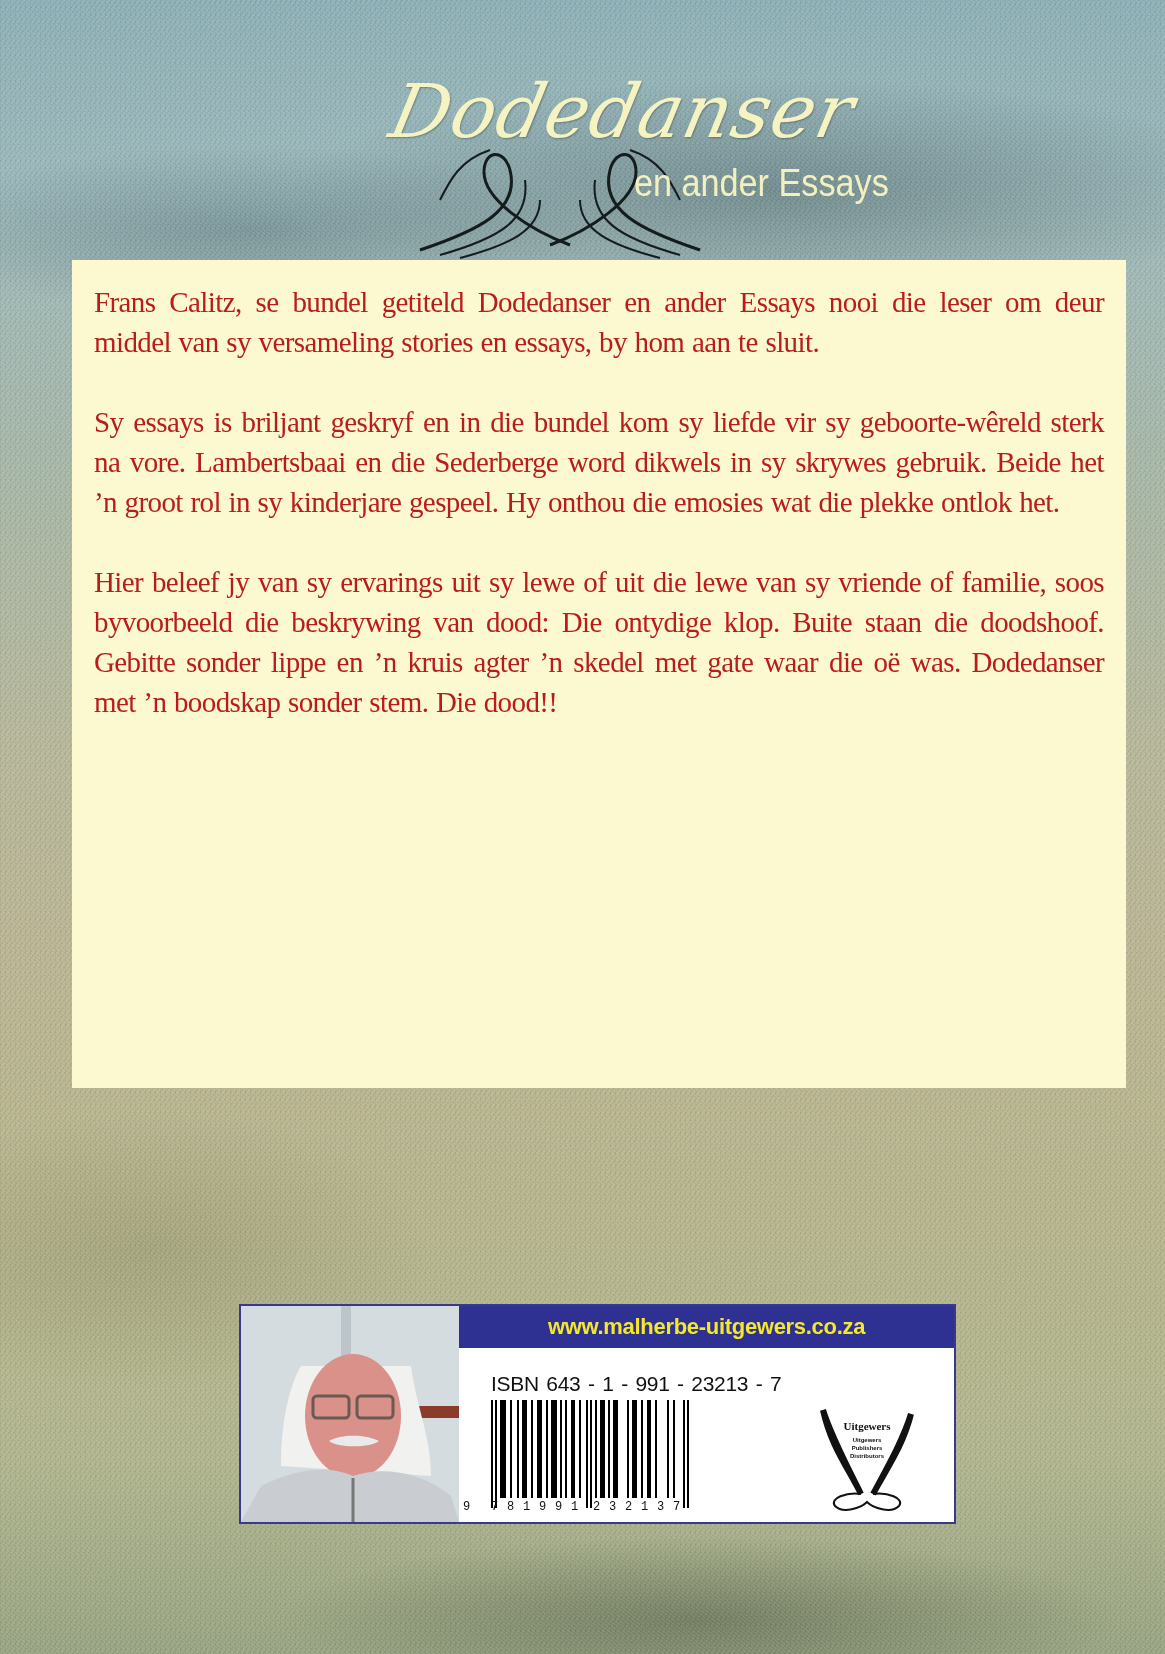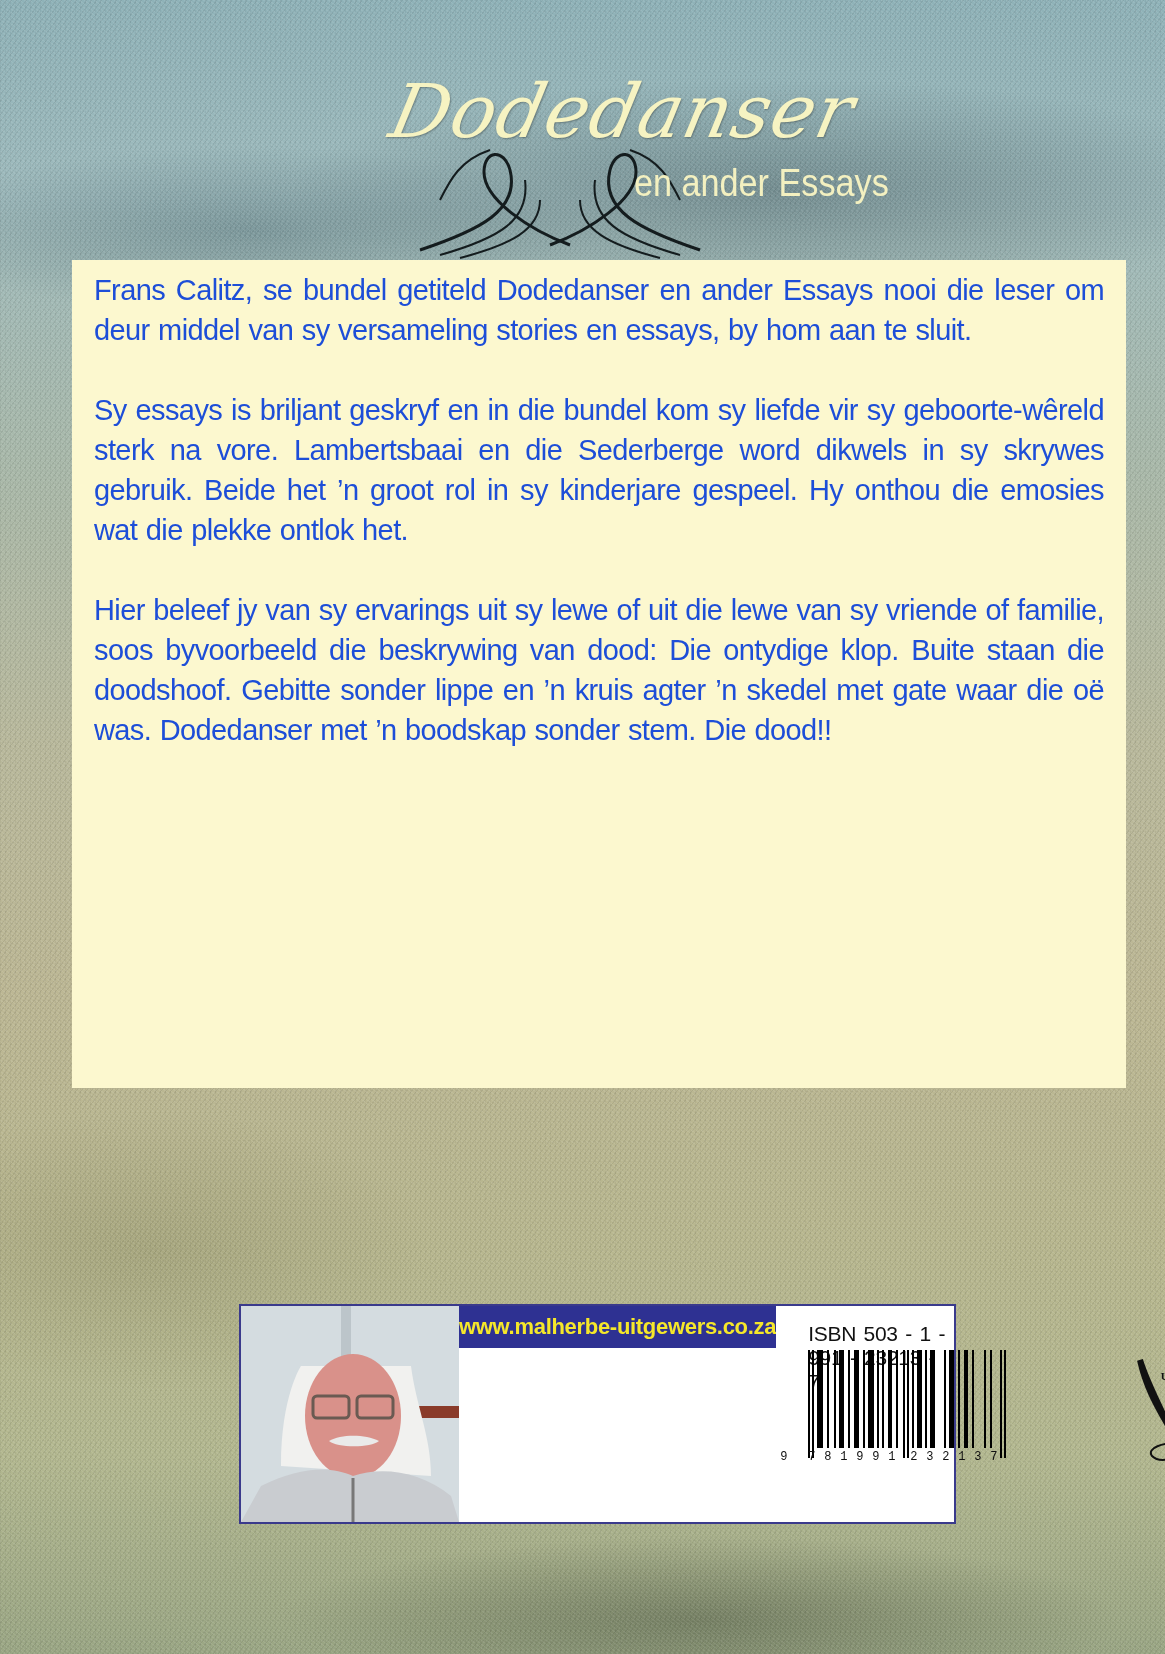--- a/index.html
+++ b/index.html
@@ -34,34 +34,34 @@
     font-size: 38px; color: #f3f0c0;
     transform: scaleX(0.9); transform-origin: left;
   }
   .flourish { position: absolute; left: 400px; top: 140px; width: 320px; height: 120px; }
 
   .panel {
     position: absolute; left: 72px; top: 260px; width: 1054px; height: 828px;
     background: #fcf8cf; box-sizing: border-box; padding: 10px 22px 0 22px;
   }
   .panel p {
-    margin: 0 0 40px 0; font-size: 29px; line-height: 40px; color: #1d4ed8;
-    text-align: justify; font-family: Liberation Sans, sans-serif;
+    margin: 12px 0 40px 0; font-size: 29px; line-height: 40px; color: #b91c1c;
+    text-align: justify; font-family: Liberation Serif, serif;
     letter-spacing: -0.6px; word-spacing: 1px;
   }
 
   .info-box {
     position: absolute; left: 239px; top: 1304px; width: 717px; height: 220px;
     border: 2px solid #3a3a8c; box-sizing: border-box; background: #fff; display: flex;
   }
   .photo {
     width: 218px; height: 100%; position: relative; overflow: hidden;
     background: linear-gradient(90deg, #c9d3d9 0%, #dfe5e8 40%, #cfd6da 100%);
   }
-  .right-part { flex: 1; display: flex; flex-direction: row; }
+  .right-part { flex: 1; display: flex; flex-direction: column; gap: 8px; }
   .url-bar {
     height: 42px; background: #2e3192; color: #f5e72a;
     font-family: "Liberation Sans", sans-serif; font-weight: bold; font-size: 22px;
     display: flex; align-items: center; justify-content: center; letter-spacing: -0.3px;
   }
   .barcode-area { flex: 1; position: relative; background: #fff; }
   .isbn-text {
     position: absolute; left: 32px; top: 16px; font-size: 21px; color: #111;
     font-family: "Liberation Sans", sans-serif; letter-spacing: -0.3px; word-spacing: 2px;
   }
@@ -117,21 +117,21 @@
       <rect x="72" y="90" width="36" height="22" rx="4" fill="none" stroke="#6a5a52" stroke-width="3"></rect>
       <rect x="116" y="90" width="36" height="22" rx="4" fill="none" stroke="#6a5a52" stroke-width="3"></rect>
       <path d="M88 135 C 100 128, 124 128, 138 135 C 130 142, 96 142, 88 135 Z" fill="#eaeaea"></path>
       <path d="M0 216 L 20 180 C 60 160, 90 160, 112 170 C 140 160, 180 165, 210 190 L 218 216 Z" fill="#c9ccd0"></path>
       <line x1="112" y1="172" x2="112" y2="216" stroke="#777" stroke-width="3"></line>
     </svg>
   </div>
   <div class="right-part">
     <div class="url-bar">www.malherbe-uitgewers.co.za</div>
     <div class="barcode-area">
-      <div class="isbn-text">ISBN  503 - 1 - 991 - 23213 - 7</div>
+      <div class="isbn-text">ISBN  643 - 1 - 991 - 23213 - 7</div>
       <svg class="bars" viewBox="0 0 200 108" preserveAspectRatio="none">
         <g fill="#000">
           <rect x="0" y="0" width="2" height="108"></rect>
             <rect x="4" y="0" width="2" height="108"></rect>
           <rect x="9" y="0" width="6" height="98"></rect>
             <rect x="19" y="0" width="2" height="98"></rect>
           <rect x="26" y="0" width="2" height="98"></rect>
             <rect x="31" y="0" width="5" height="98"></rect>
           <rect x="40" y="0" width="2" height="98"></rect>
             <rect x="46" y="0" width="5" height="98"></rect>

